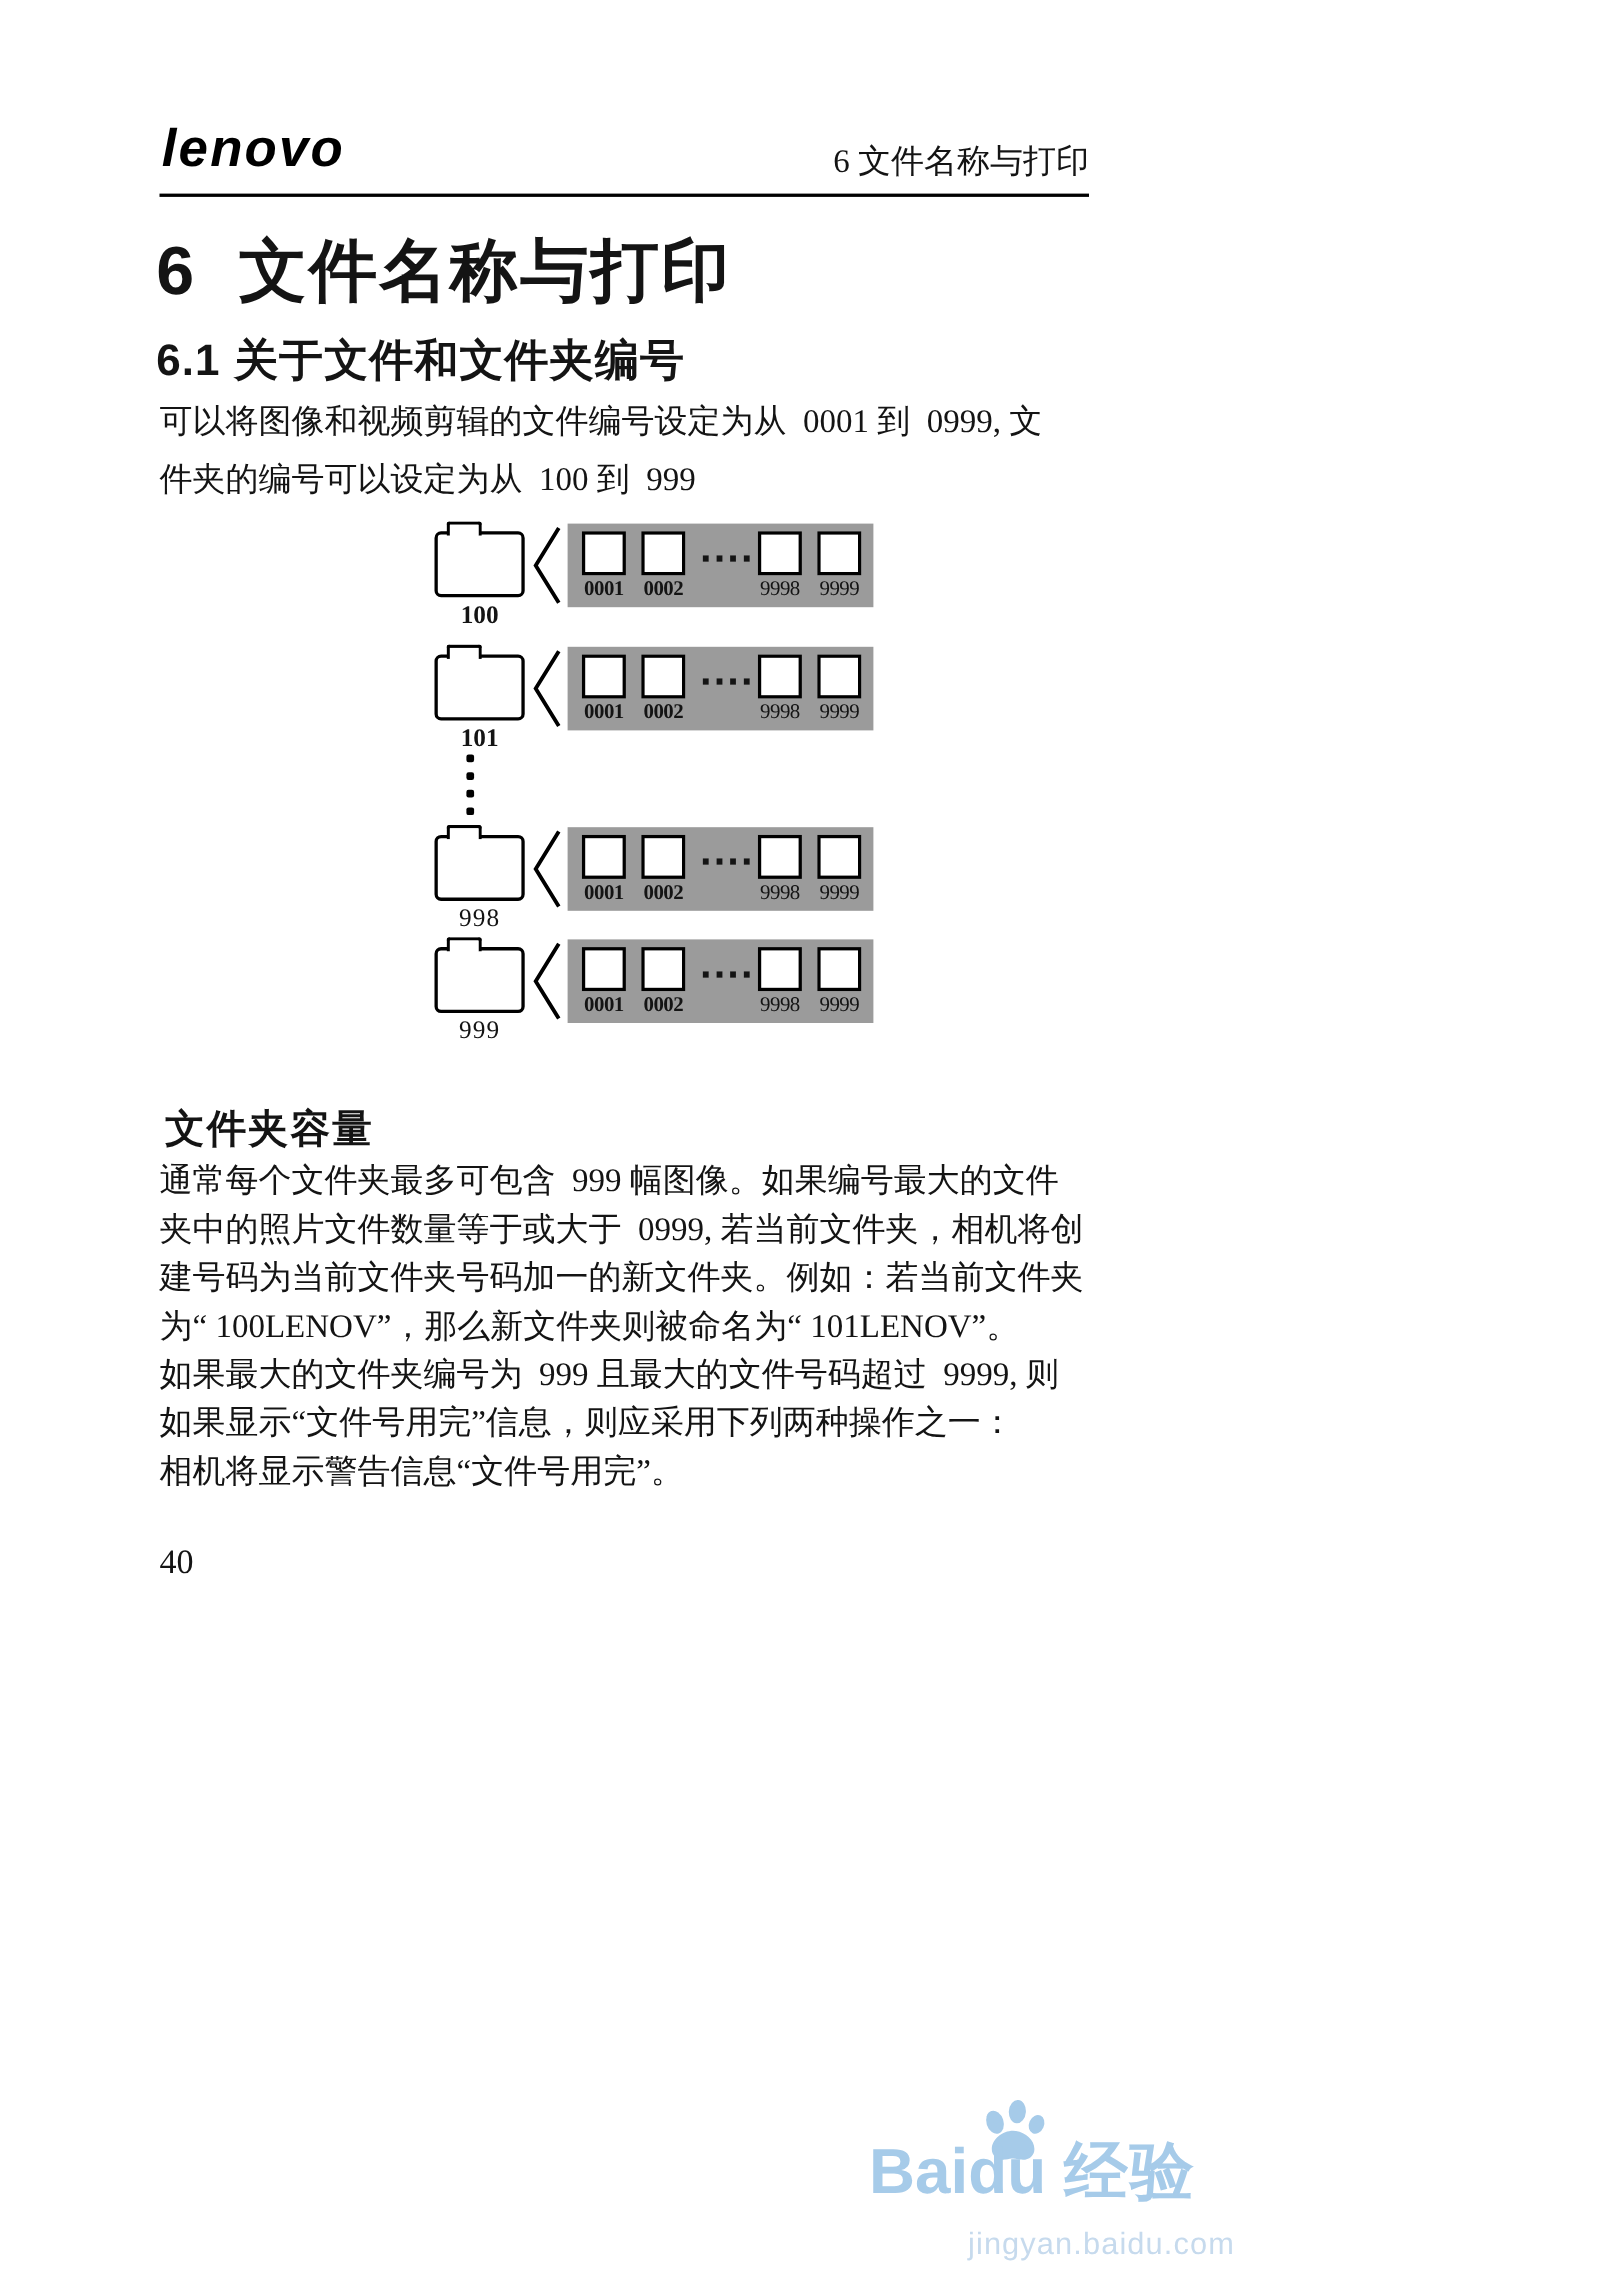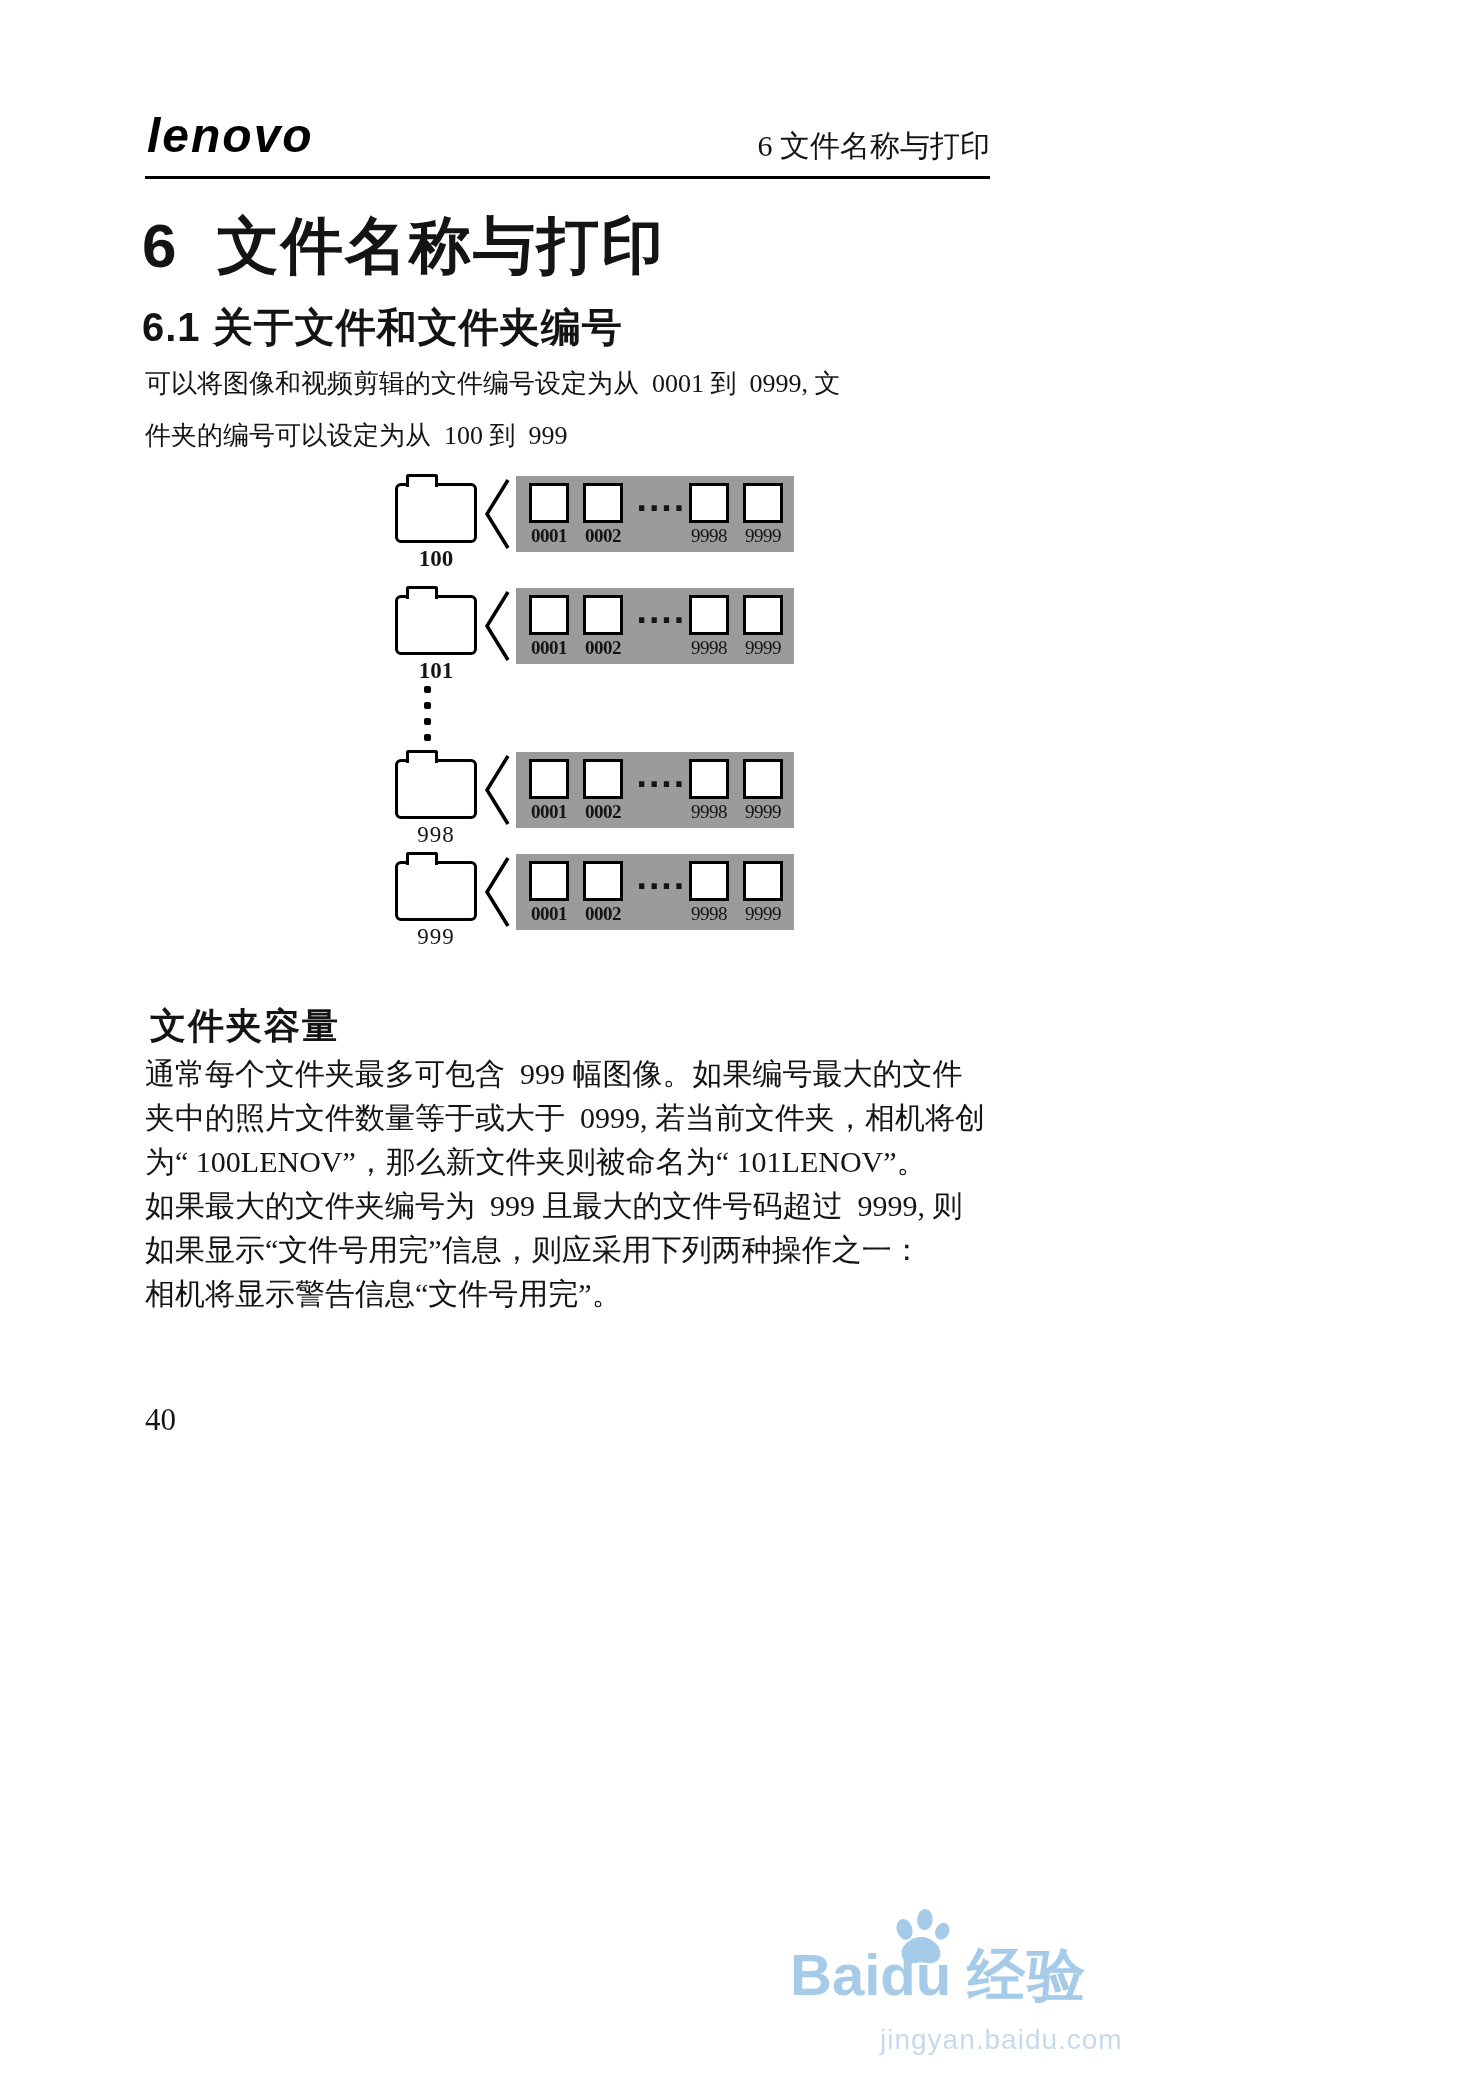--- a/index.html
+++ b/index.html
@@ -24,21 +24,21 @@
     font-family:"Liberation Sans",sans-serif;font-weight:bold;font-size:62px;
     letter-spacing:2px;white-space:pre;
   }
   .section-title{
     position:absolute;left:142px;top:300px;
     font-family:"Liberation Sans",sans-serif;font-weight:bold;font-size:40px;
     letter-spacing:1px;white-space:pre;
   }
   
   .textblock{position:absolute;left:145px;width:850px;}
-  .line{white-space:pre;font-size:26px;line-height:52px;}
+  .line{white-space:pre;font-size:30px;line-height:52px;}
   .cap-line{white-space:pre;font-size:30px;line-height:44px;}
   .capacity-heading{
     position:absolute;left:150px;top:1002px;
     font-family:"Liberation Sans",sans-serif;font-size:36px;font-weight:bold;
     letter-spacing:2px;
   }
   
   .drow{position:absolute;left:392px;display:flex;align-items:flex-start;}
   .folder-col{width:88px;display:flex;flex-direction:column;align-items:center;}
   .folder{
@@ -222,20 +222,21 @@
           <div class="sq"></div>
           <div class="flabel">9999</div>
         </div>
     </div>
   </div>
 
   <div class="capacity-heading">文件夹容量</div>
   <div class="textblock" style="top:1052px;">
     <div class="cap-line">通常每个文件夹最多可包含  999 幅图像。如果编号最大的文件</div>
     <div class="cap-line">夹中的照片文件数量等于或大于  0999, 若当前文件夹，相机将创</div>
+    <div class="cap-line">建号码为当前文件夹号码加一的新文件夹。例如：若当前文件夹</div>
     <div class="cap-line">为“ 100LENOV”，那么新文件夹则被命名为“ 101LENOV”。</div>
     <div class="cap-line">如果最大的文件夹编号为  999 且最大的文件号码超过  9999, 则</div>
     <div class="cap-line">如果显示“文件号用完”信息，则应采用下列两种操作之一：</div>
     <div class="cap-line">相机将显示警告信息“文件号用完”。</div>
   </div>
 
   <div class="pageno">40</div>
 
   <div class="watermark">
     <svg class="paw" width="62" height="62" viewBox="0 0 64 64">

